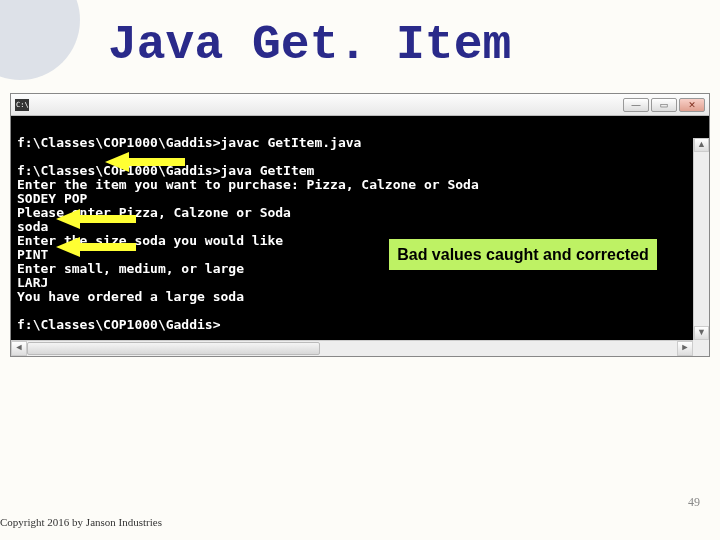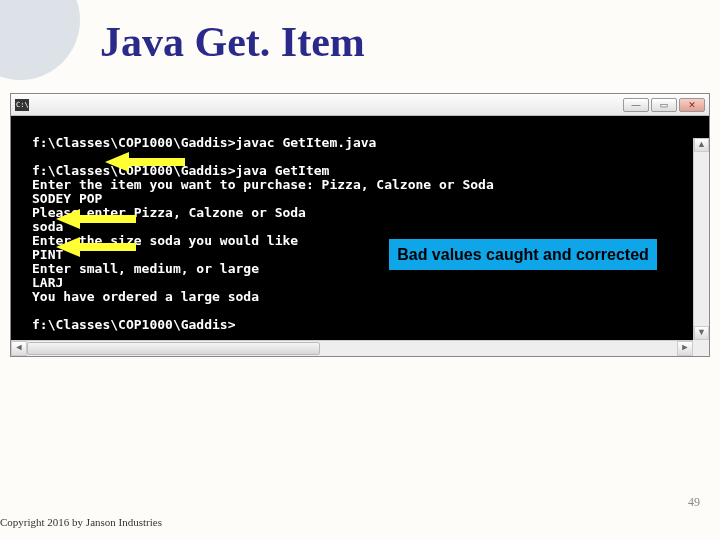--- a/index.html
+++ b/index.html
@@ -7,25 +7,25 @@
     width: 720px;
     height: 540px;
     background: #fdfcf8;
     font-family: Arial, sans-serif;
     position: relative;
     overflow: hidden;
   }
   .slide-title {
     position: absolute;
     top: 18px;
-    left: 100px;
-    font-size: 42px;
+    left: 108px;
+    font-size: 48px;
     font-weight: bold;
     color: #2a2a8a;
-    font-family: Liberation Serif, serif;
+    font-family: Liberation Mono, monospace;
   }
   .corner-circle {
     position: absolute;
     top: -40px;
     left: -40px;
     width: 120px;
     height: 120px;
     border-radius: 50%;
     background: #2a4a8a;
     opacity: 0.15;
@@ -74,21 +74,21 @@
     color: #555;
   }
   .win-btn.close { background: linear-gradient(#f8d0c8,#e0a090); color:#803020; }
   .cmd-body {
     background: #000;
     color: #fff;
     font-family: "Lucida Console", Consolas, monospace;
     font-size: 13px;
     font-weight: bold;
     line-height: 14px;
-    padding: 6px 6px 8px 21px;
+    padding: 6px 6px 8px 6px;
     min-height: 200px;
     white-space: pre;
     position: relative;
   }
   .cmd-scroll-v {
     position: absolute;
     top: 22px;
     right: 0;
     bottom: 16px;
     width: 16px;
@@ -152,21 +152,21 @@
     border-bottom: 10px solid transparent;
   }
   .arrow1 { top: 155px; left: 105px; }
   .arrow2 { top: 212px; left: 56px; }
   .arrow3 { top: 240px; left: 56px; }
   .callout {
     position: absolute;
     top: 238px;
     left: 388px;
     width: 270px;
-    background: #0ea5e9;
+    background: #bef264;
     border: 1px solid #000;
     text-align: center;
     padding: 6px 8px;
     font-family: Verdana, sans-serif;
     font-size: 16px;
     font-weight: bold;
     color: #000;
     line-height: 1.2;
   }
   .footer-copy {

